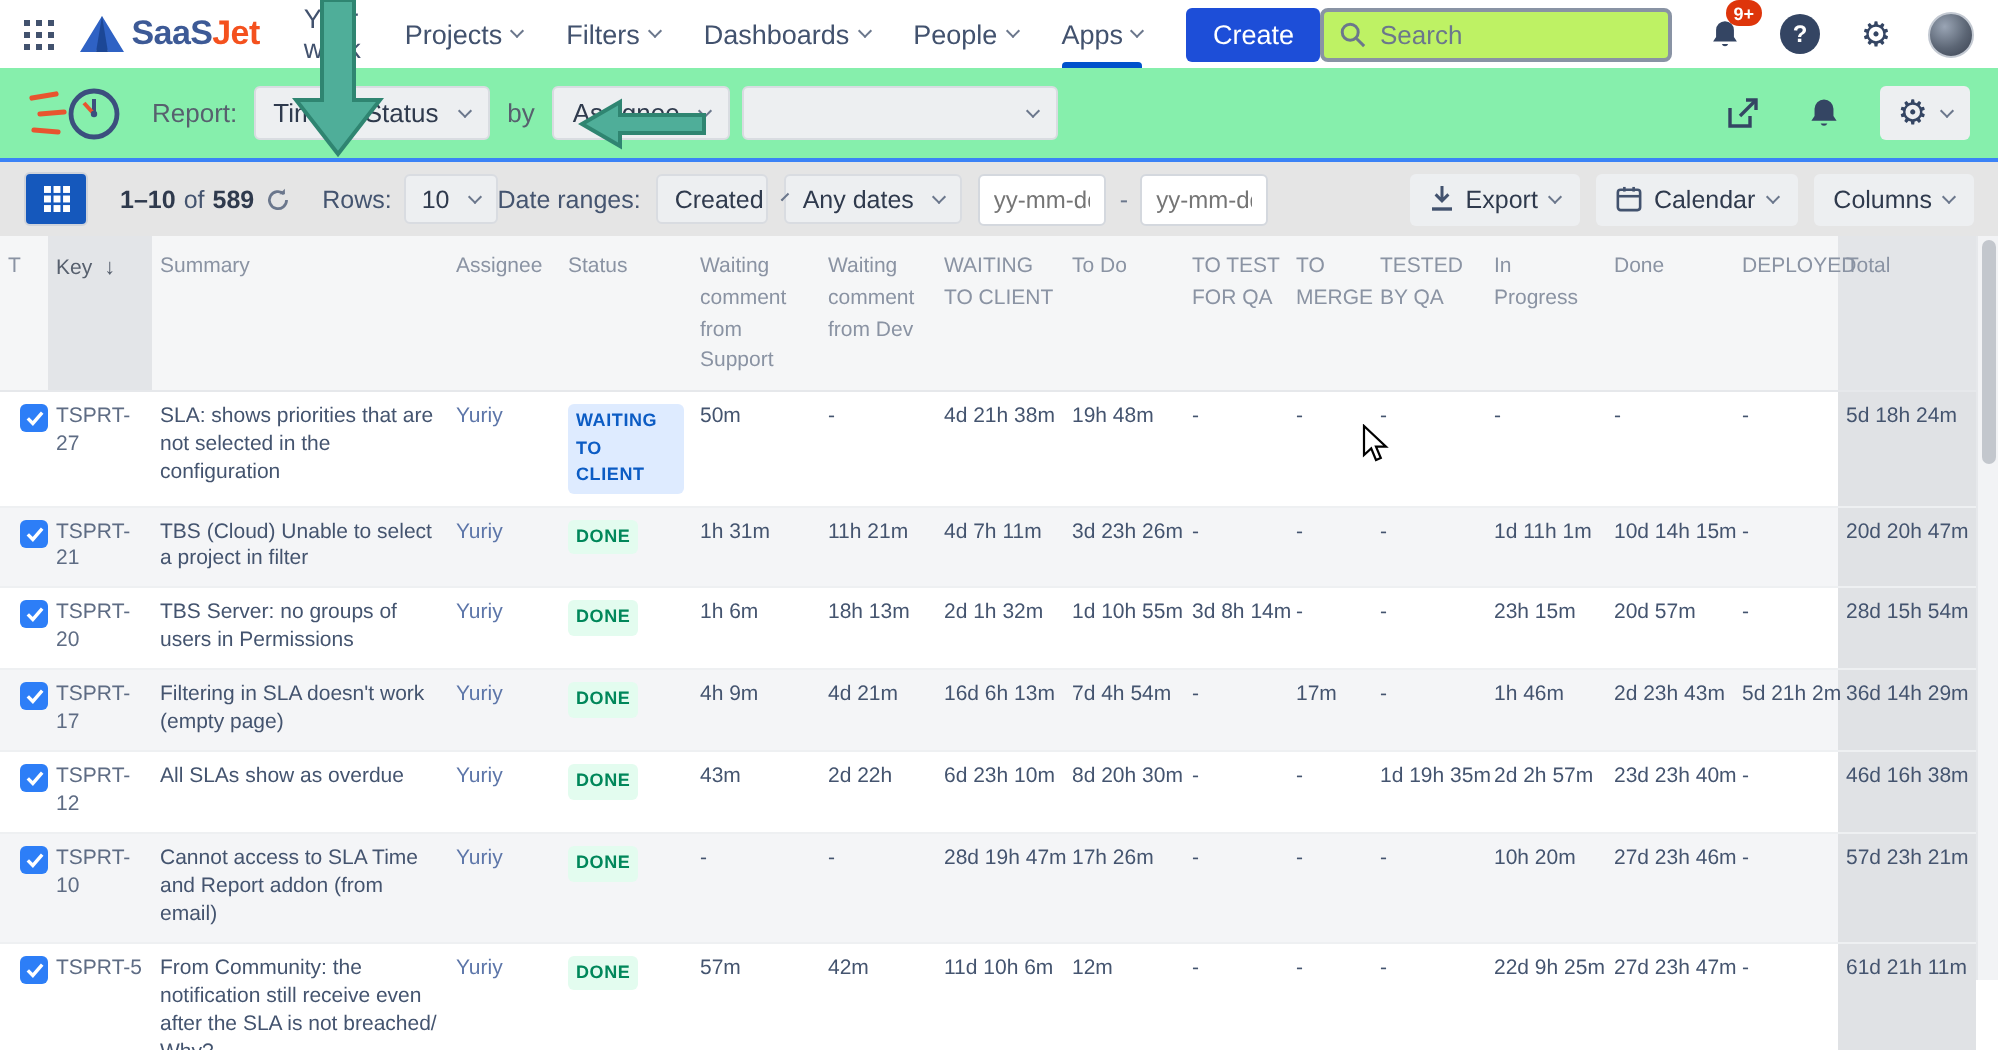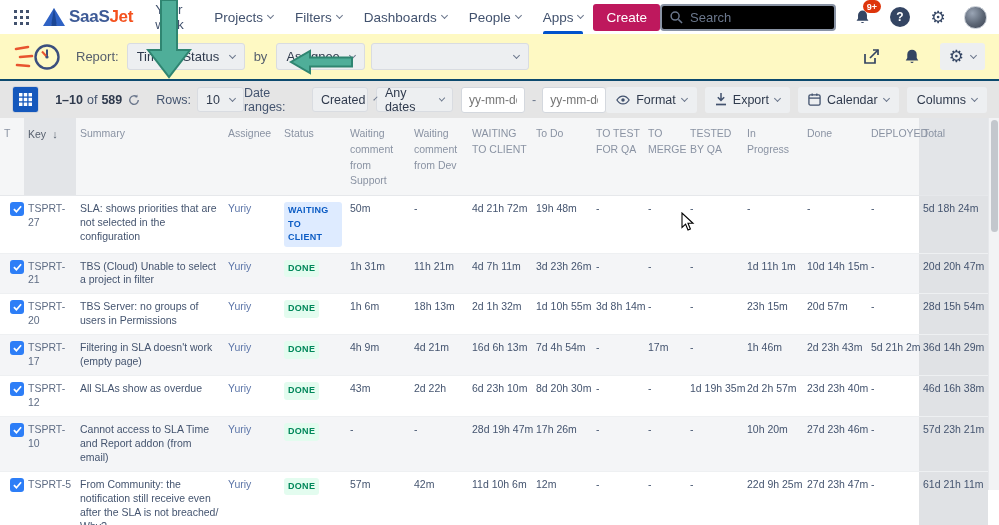--- a/index.html
+++ b/index.html
@@ -10,31 +10,31 @@
   .topnav { display:flex; align-items:center; height:34px; padding:0 12px; background:#fff; }
   .appswitch { width:20px; height:20px; display:flex; align-items:center; justify-content:center; cursor:pointer; }
   .brand { display:flex; align-items:center; gap:4px; margin-left:12px; cursor:pointer; }
   .brand-text { font-size:17px; font-weight:700; letter-spacing:-0.3px; }
   .brand-saas { color:#3d5a96; }
   .brand-jet { color:#f4511e; }
   .nav-list { display:flex; align-items:center; height:34px; }
   .nav-item { font-size:13.5px; color:#42526e; margin-left:22px; display:inline-flex; align-items:center; gap:5px; cursor:pointer; position:relative; height:34px; }
   .nav-item.active::after { content:''; position:absolute; bottom:0; left:0; right:0; height:3px; background:#0052cc; border-radius:2px 2px 0 0; }
   .chev { display:inline-block; width:5px; height:5px; border-right:1.5px solid #6b778c; border-bottom:1.5px solid #6b778c; transform:rotate(45deg); margin-top:-3px; }
-  .create-btn { margin-left:10px; background:#be185d; color:#fff; font-size:13.5px; font-weight:500; padding:6px 13px; border-radius:3px; border:none; cursor:pointer; font-family:inherit; }
+  .create-btn { margin-left:22px; background:#1d4ed8; color:#fff; font-size:13.5px; font-weight:500; padding:6px 13px; border-radius:3px; border:none; cursor:pointer; font-family:inherit; }
   .nav-right { margin-left:auto; display:flex; align-items:center; gap:14px; }
-  .search-box { width:176px; height:27px; border:2px solid #8993a4; border-radius:4px; display:flex; align-items:center; padding:0 8px; gap:7px; color:#6b778c; font-size:13px; background:#000000; cursor:text; }
+  .search-box { width:176px; height:27px; border:2px solid #8993a4; border-radius:4px; display:flex; align-items:center; padding:0 8px; gap:7px; color:#6b778c; font-size:13px; background:#bef264; cursor:text; }
   .icon-btn { position:relative; width:24px; height:24px; display:flex; align-items:center; justify-content:center; cursor:pointer; }
   .notif-badge { position:absolute; top:-5px; right:-7px; background:#de350b; color:#fff; font-size:9px; font-weight:700; border-radius:7px; padding:1.5px 4px; }
   .help-circle { width:20px; height:20px; border-radius:50%; background:#344563; color:#fff; font-size:12px; font-weight:700; display:flex; align-items:center; justify-content:center; }
   .gear-glyph { font-size:17px; color:#344563; line-height:1; }
   .avatar { width:23px; height:23px; border-radius:50%; background:radial-gradient(circle at 35% 30%, #9aa5b5 0%, #5c6675 55%, #3a4150 100%); border:1px solid #c3c9d2; }
 
   
-  .report-bar { display:flex; align-items:center; height:47px; padding:0 14px; border-bottom:2px solid #0c4a6e; position:relative; background:#fef9c3; }
+  .report-bar { display:flex; align-items:center; height:47px; padding:0 14px; border-bottom:2px solid #3b82f6; position:relative; background:#86efac; }
   .report-label { font-size:13px; color:#57606e; margin-left:10px; }
   .select { background:#edeff1; border:1px solid #d9dce1; border-radius:3px; height:27px; display:inline-flex; align-items:center; justify-content:space-between; padding:0 9px; font-size:13px; color:#2f3a4d; gap:10px; cursor:pointer; }
   .sel-report { width:118px; margin-left:8px; font-weight:500; }
   .by-label { font-size:13px; color:#57606e; margin:0 9px; }
   .sel-group { font-weight:500; }
   .sel-filter { width:158px; margin-left:6px; }
   .report-right { margin-left:auto; display:flex; align-items:center; gap:16px; }
   .gear-dd { background:#edeff1; border-radius:3px; height:27px; padding:0 9px; display:inline-flex; align-items:center; gap:7px; cursor:pointer; }
 
   
@@ -244,30 +244,20 @@
       <i class="chev"></i>
   </span>
   <span class="select small" style="margin-left:8px">
     <span>Any dates</span>
       <i class="chev"></i>
   </span>
   <input class="date-input" placeholder="yy-mm-dd" style="">
   <span class="dash-sep">-</span>
   <input class="date-input" style="margin-left: 6px;" placeholder="yy-mm-dd">
   <div class="tb-right">
-      <button class="tb-btn">
-        <span style="display: flex;">
-          <svg width="14" height="10" viewBox="0 0 16 10">
-            <path d="M1 5c2.5-4 4.8-4.5 7-4.5S12.5 1 15 5c-2.5 4-4.8 4.5-7 4.5S3.5 9 1 5z" fill="none" stroke="#42526e" stroke-width="1.4"></path>
-            <circle cx="8" cy="5" r="2" fill="#42526e"></circle>
-          </svg>
-        </span>
-        <span>Format</span>
-        <i class="chev"></i>
-      </button>
       <button class="tb-btn">
         <span style="display: flex;">
           <svg width="12" height="13" viewBox="0 0 12 13">
             <path d="M6 0v7M2.8 4.2L6 7.4l3.2-3.2" fill="none" stroke="#42526e" stroke-width="1.5"></path>
             <line x1="1" y1="11.5" x2="11" y2="11.5" stroke="#42526e" stroke-width="1.7"></line>
           </svg>
         </span>
         <span>Export</span>
         <i class="chev"></i>
       </button>
@@ -338,21 +328,21 @@
                 <path d="M1 4.2L3.8 7 9 1" fill="none" stroke="#fff" stroke-width="1.9"></path>
               </svg>
             </span>
           </td>
           <td><span class="key-text">TSPRT-27</span></td>
           <td><span class="summary-text">SLA: shows priorities that are not selected in the configuration</span></td>
           <td><span class="assignee-link">Yuriy</span></td>
           <td><span class="badge info">WAITING TO CLIENT</span></td>
           <td class="time-cell">50m</td>
           <td class="time-cell">-</td>
-          <td class="time-cell">4d 21h 72m</td>
+          <td class="time-cell">4d 21h 38m</td>
           <td class="time-cell">19h 48m</td>
           <td class="time-cell">-</td>
           <td class="time-cell">-</td>
           <td class="time-cell">-</td>
           <td class="time-cell">-</td>
           <td class="time-cell">-</td>
           <td class="time-cell">-</td>
           <td class="total-cell">5d 18h 24m</td>
         </tr>
         <tr class="data-row">

